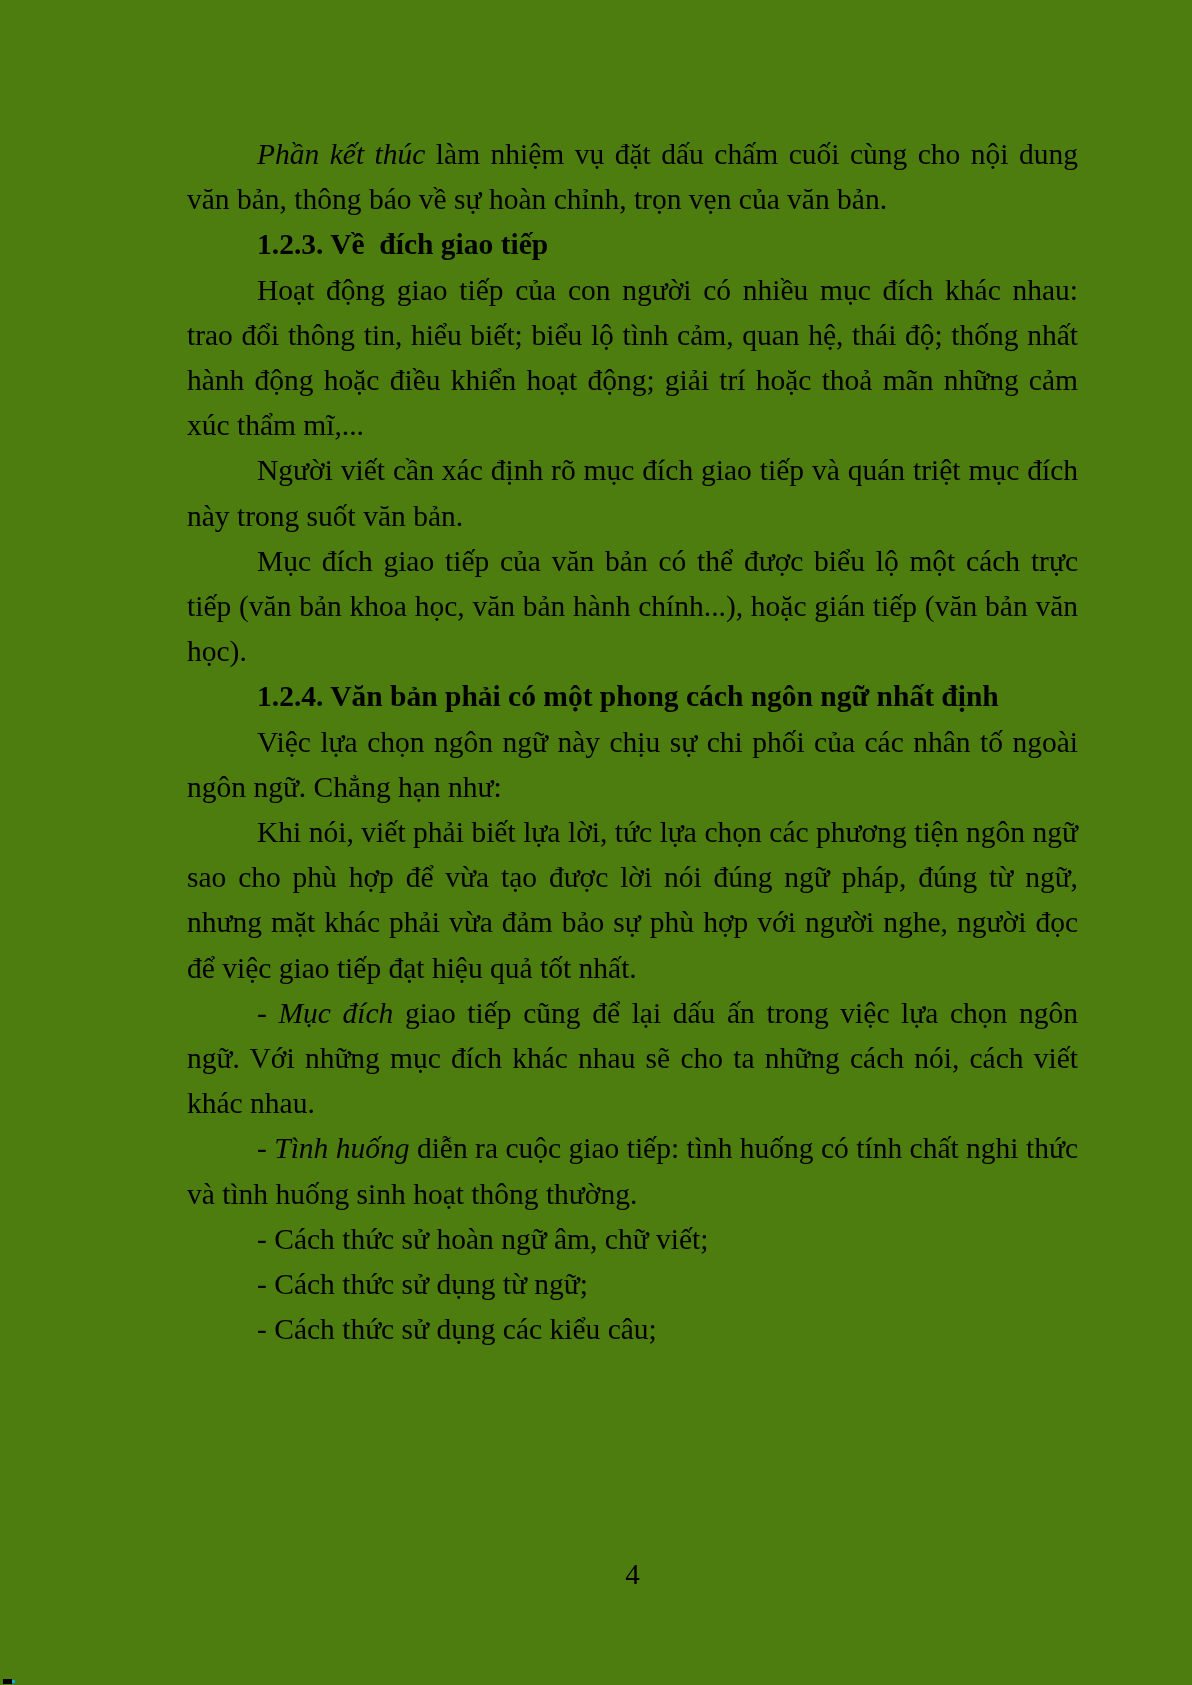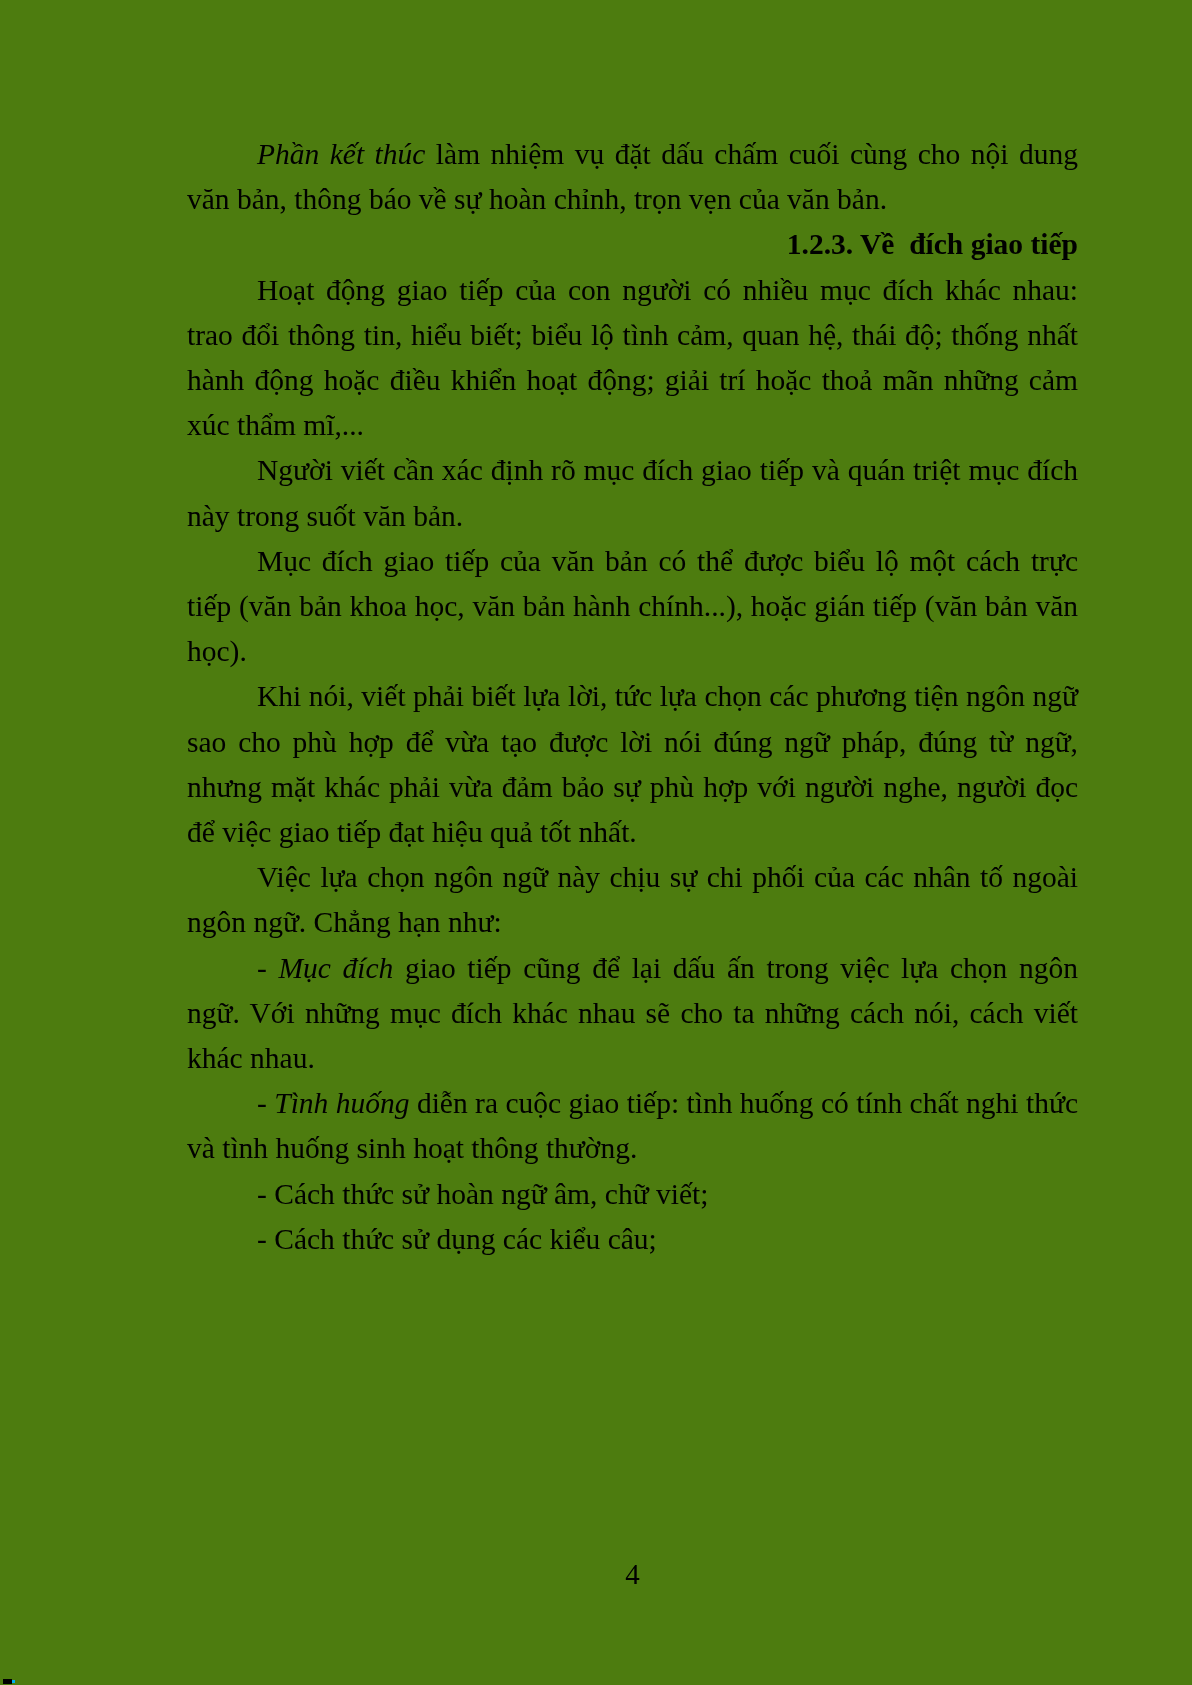--- a/index.html
+++ b/index.html
@@ -27,21 +27,21 @@
     line-height: 45.2px;
     text-align: justify;
   }
   .para {
     margin: 0;
     padding: 0;
     text-indent: 70px;
   }
   .para.heading {
     font-weight: bold;
-    text-align: right;
+    text-align: left;
   }
   .run-normal { font-style: normal; }
   .run-italic { font-style: italic; }
   .run-bold   { font-weight: bold; }
   .footer {
     position: absolute;
     left: 187px;
     top: 1552px;
     width: 891px;
     text-align: center;
@@ -70,25 +70,27 @@
 
 <div class="page">
 
   <div class="doc-body">
 
   <p class="para body"><span class="run-italic">Phần kết thúc</span><span class="run-normal"> làm nhiệm vụ đặt dấu chấm cuối cùng cho nội dung văn bản, thông báo về sự hoàn chỉnh, trọn vẹn của văn bản.</span></p>
       <p class="para heading"><span class="run-bold">1.2.3. Về&nbsp; đích giao tiếp</span></p>
       <p class="para body"><span class="run-normal">Hoạt động giao tiếp của con người có nhiều mục đích khác nhau: trao đổi thông tin, hiểu biết; biểu lộ tình cảm, quan hệ, thái độ; thống nhất hành động hoặc điều khiển hoạt động; giải trí hoặc thoả mãn những cảm xúc thẩm mĩ,...</span></p>
       <p class="para body"><span class="run-normal">Người viết cần xác định rõ mục đích giao tiếp và quán triệt mục đích này trong suốt văn bản.</span></p>
       <p class="para body"><span class="run-normal">Mục đích giao tiếp của văn bản có thể được biểu lộ một cách trực tiếp (văn bản khoa học, văn bản hành chính...), hoặc gián tiếp (văn bản văn học).</span></p>
+      <p class="para heading"><span class="run-bold">1.2.4. Văn bản phải có một phong cách ngôn ngữ nhất định</span></p>
+      <p class="para body"><span class="run-normal">Việc lựa chọn ngôn ngữ này chịu sự chi phối của các nhân tố ngoài ngôn ngữ. Chẳng hạn như:</span></p>
       <p class="para body"><span class="run-normal">Khi nói, viết phải biết lựa lời, tức lựa chọn các phương tiện ngôn ngữ sao cho phù hợp để vừa tạo được lời nói đúng ngữ pháp, đúng từ ngữ, nhưng mặt khác phải vừa đảm bảo sự phù hợp với người nghe, người đọc để việc giao tiếp đạt hiệu quả tốt nhất.</span></p>
-      <p class="para body"><span class="run-normal">Việc lựa chọn ngôn ngữ này chịu sự chi phối của các nhân tố ngoài ngôn ngữ. Chẳng hạn như:</span></p>
       <p class="para body"><span class="run-normal">- </span><span class="run-italic">Mục đích</span><span class="run-normal"> giao tiếp cũng để lại dấu ấn trong việc lựa chọn ngôn ngữ. Với những mục đích khác nhau sẽ cho ta những cách nói, cách viết khác nhau.</span></p>
       <p class="para body"><span class="run-normal">- </span><span class="run-italic">Tình huống</span><span class="run-normal"> diễn ra cuộc giao tiếp: tình huống có tính chất nghi thức và tình huống sinh hoạt thông thường.</span></p>
       <p class="para body"><span class="run-normal">- Cách thức sử hoàn ngữ âm, chữ viết;</span></p>
+      <p class="para body"><span class="run-normal">- Cách thức sử dụng từ ngữ;</span></p>
       <p class="para body"><span class="run-normal">- Cách thức sử dụng các kiểu câu;</span></p>
     </div>
 
   <div class="footer">
     <span>4</span>
   </div>
 
   <div class="scan-artifact">
     <span class="accent"></span>
   </div>

